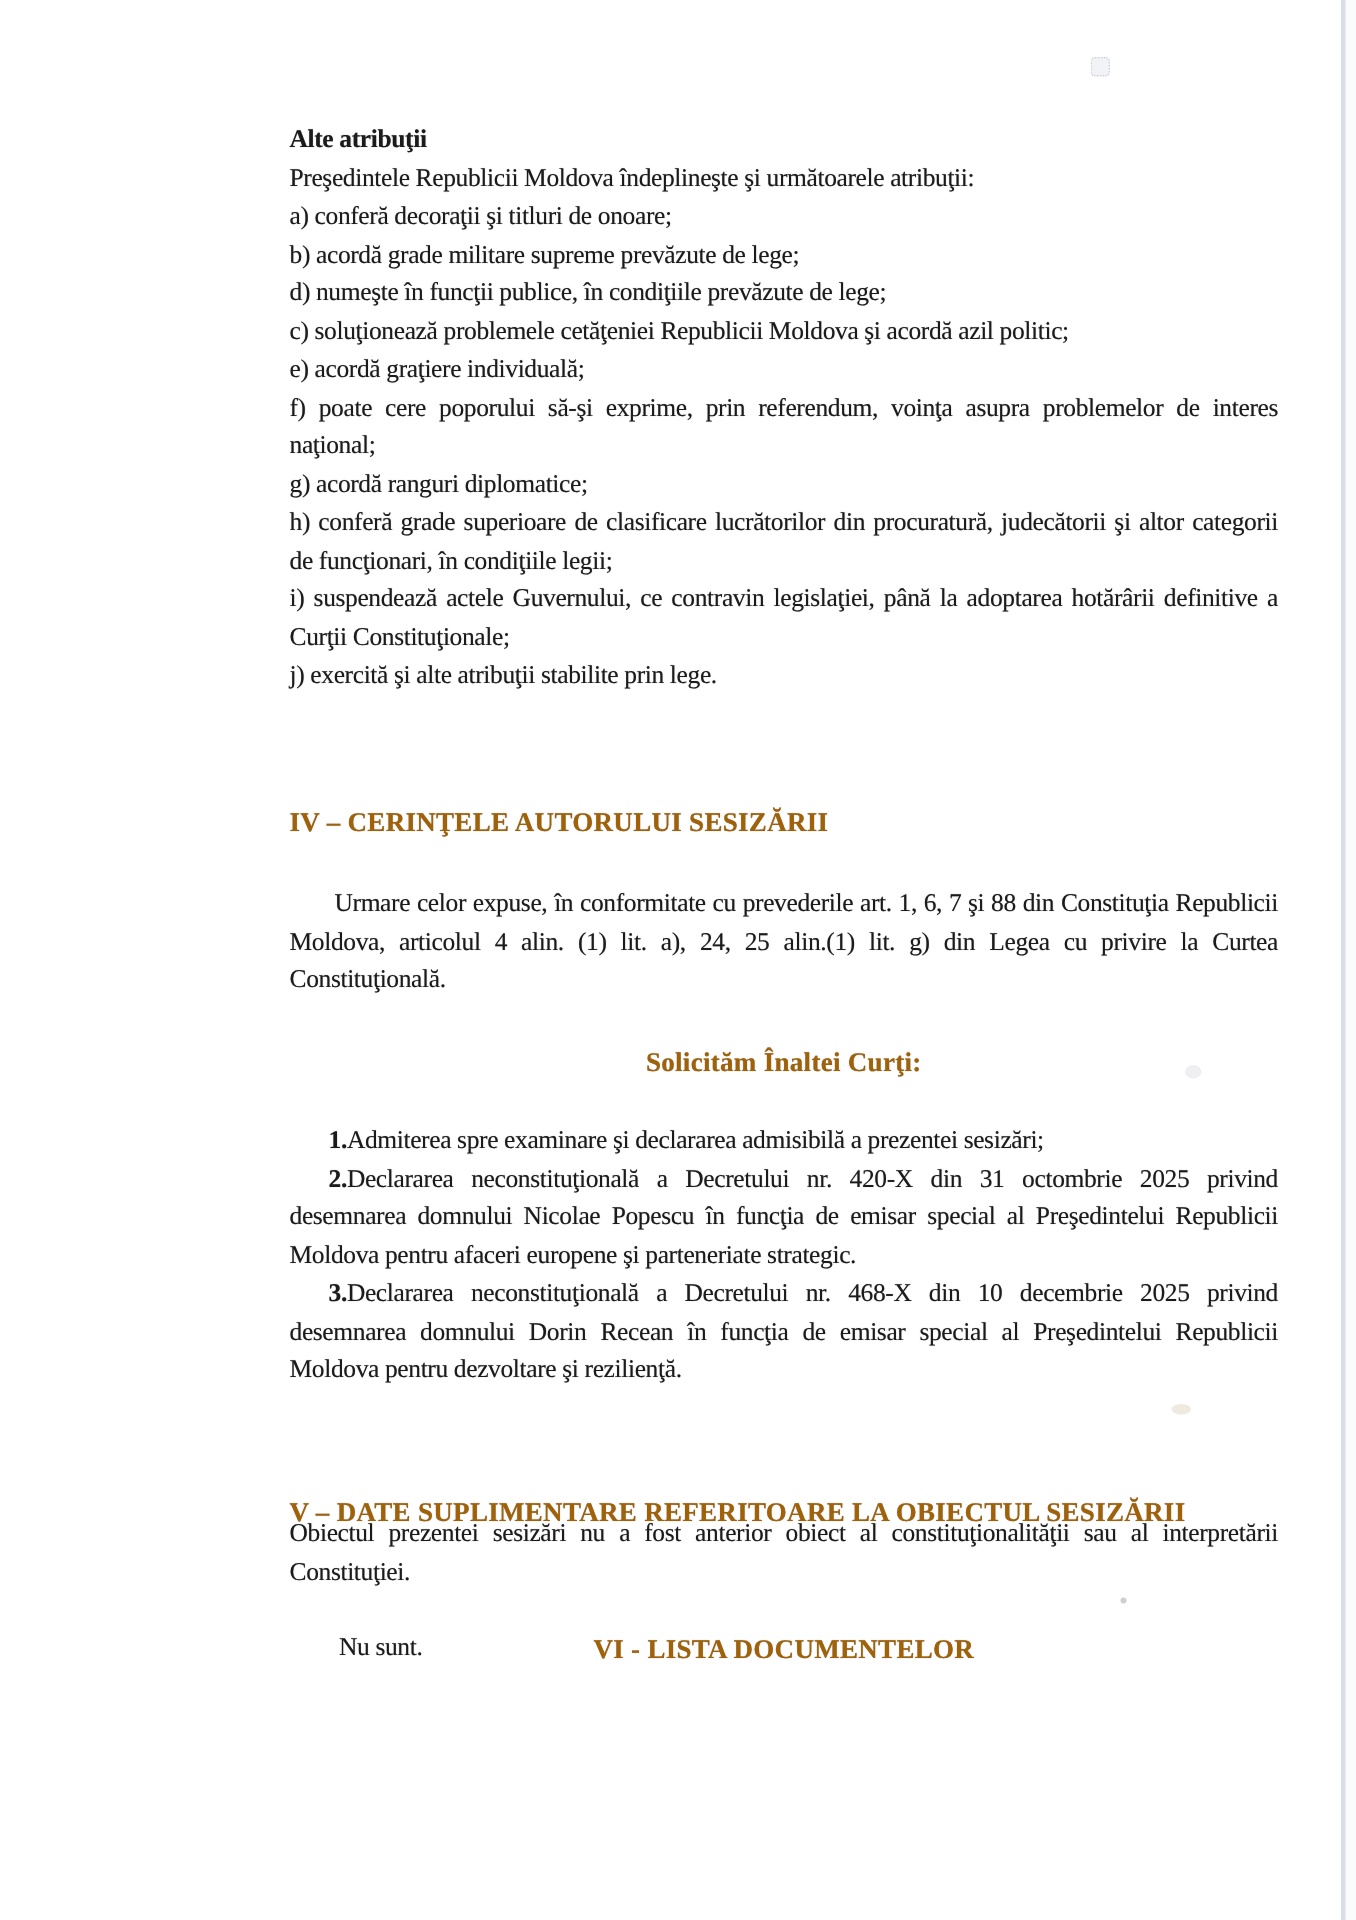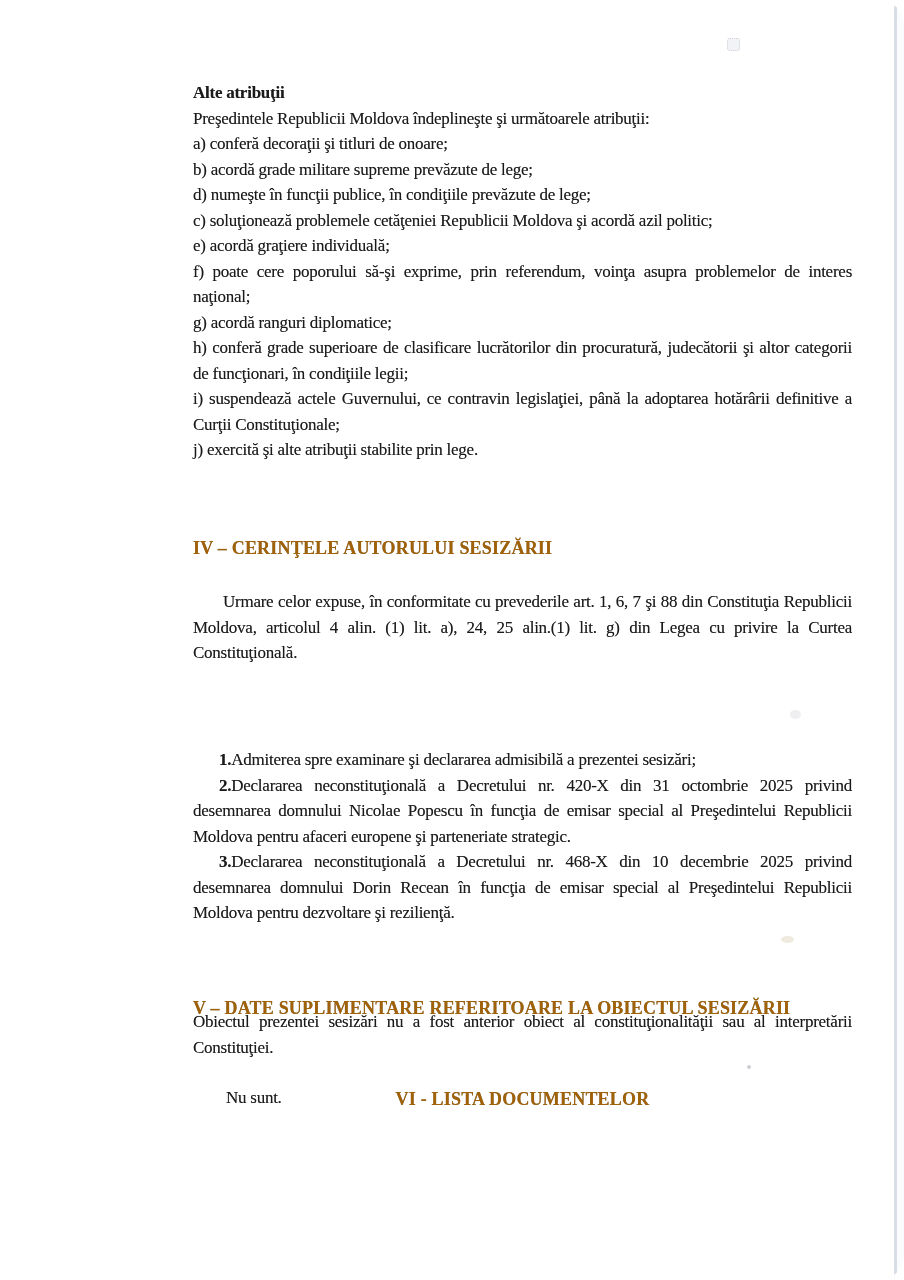--- a/index.html
+++ b/index.html
@@ -8,21 +8,20 @@
     background: #ffffff;
   }
   .page {
     position: relative;
     width: 904px;
     height: 1280px;
     background: #ffffff;
     overflow: hidden;
     font-family: "Liberation Serif", "DejaVu Serif", serif;
     color: #1b1b1b;
-    border-radius: 25px;
   }
   .col {
     position: absolute;
     left: 193px;
     width: 659px;
   }
   .body-text p {
     margin: 0;
     font-size: 17px;
     line-height: 25.5px;
@@ -101,20 +100,23 @@
   </div>
 
   <div class="col" style="top:536px;">
     <h2 class="heading">IV – CERINŢELE AUTORULUI SESIZĂRII</h2>
   </div>
 
   <div class="col body-text" style="top:589px;">
     <p class="indent30">Urmare celor expuse, în conformitate cu prevederile art. 1, 6, 7 şi 88 din Constituţia Republicii Moldova, articolul 4 alin. (1) lit. a), 24, 25 alin.(1) lit. g) din Legea cu privire la Curtea Constituţională.</p>
   </div>
 
+  <div class="col" style="top:696px;">
+    <h2 class="heading center">Solicităm Înaltei Curţi:</h2>
+  </div>
 
   <div class="col body-text" style="top:747px;">
     <p class="req"><b class="num">1.</b><span>Admiterea spre examinare şi declararea admisibilă a prezentei sesizări;</span></p>
     <p class="req"><b class="num">2.</b><span>Declararea neconstituţională a Decretului nr. 420-X din 31 octombrie 2025 privind desemnarea domnului Nicolae Popescu în funcţia de emisar special al Preşedintelui Republicii Moldova pentru afaceri europene şi parteneriate strategic.</span></p>
     <p class="req"><b class="num">3.</b><span>Declararea neconstituţională a Decretului nr. 468-X din 10 decembrie 2025 privind desemnarea domnului Dorin Recean în funcţia de emisar special al Preşedintelui Republicii Moldova pentru dezvoltare şi rezilienţă.</span></p>
   </div>
 
   <div class="col" style="top:996px;">
     <h2 class="heading">V – DATE SUPLIMENTARE REFERITOARE LA OBIECTUL SESIZĂRII</h2>
   </div>

